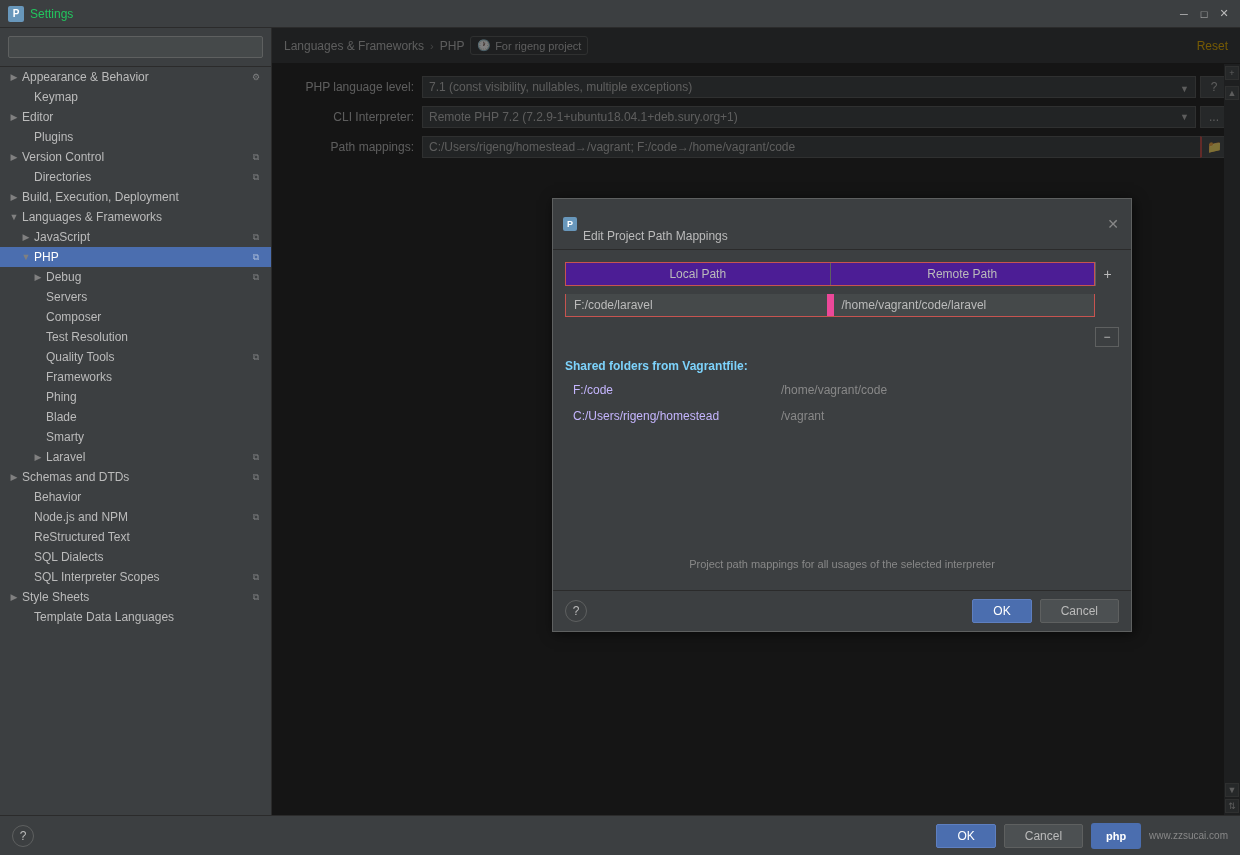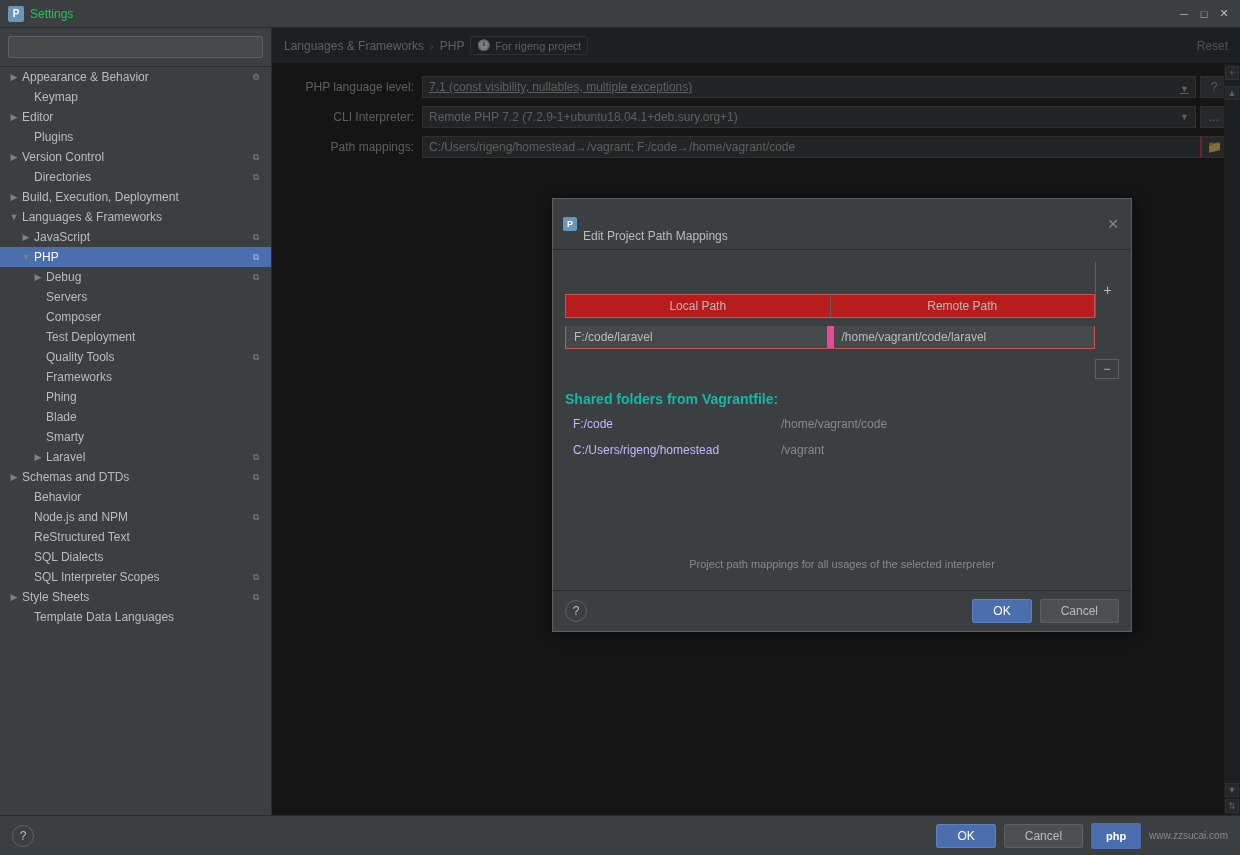--- a/index.html
+++ b/index.html
@@ -109,21 +109,21 @@
       gap: 4px;
       background: #3c3f41;
       border: 1px solid #5e6060;
       border-radius: 3px;
       padding: 2px 6px;
       font-size: 11px;
       color: #bbbbbb;
     }
     .reset-btn {
       margin-left: auto;
-      color: #a3a3a3;
+      color: #eab308;
       cursor: pointer;
       font-size: 12px;
     }
 
     
     .settings-form {
       padding: 12px;
       display: flex;
       flex-direction: column;
       gap: 8px;
@@ -316,22 +316,21 @@
       padding: 12px;
       min-height: 340px;
       display: flex;
       flex-direction: column;
       gap: 8px;
     }
 
     .path-table-header {
       display: flex;
       border: 1px solid #c75450;
-      background: #b91c1c;
-      margin-top: 32px;
+      background: #4c1d95;
     }
     .path-table-col {
       flex: 1;
       padding: 4px 8px;
       text-align: center;
       font-size: 12px;
       color: #bbbbbb;
       border-right: 1px solid #5e6060;
     }
     .path-table-col:last-of-type { border-right: none; }
@@ -373,22 +372,22 @@
       background: #3c3f41;
       border: 1px solid #5e6060;
       display: flex;
       align-items: center;
       justify-content: center;
       cursor: pointer;
       color: #bbbbbb;
     }
 
     .shared-title {
-      font-size: 14px;
-      color: #14b8a6;
+      font-size: 12px;
+      color: #7dd3fc;
       font-weight: bold;
       margin-top: 4px;
     }
 
     .shared-table-row {
       display: flex;
       padding: 2px 8px;
       font-size: 12px;
       color: #888;
       gap: 8px;
@@ -521,21 +520,21 @@
     <div class="tree-item indent-2">
       <span class="tree-arrow"></span>
       <span class="tree-label">Servers</span>
     </div>
     <div class="tree-item indent-2">
       <span class="tree-arrow"></span>
       <span class="tree-label">Composer</span>
     </div>
     <div class="tree-item indent-2">
       <span class="tree-arrow"></span>
-      <span class="tree-label">Test Deployment</span>
+      <span class="tree-label">Test Resolution</span>
     </div>
     <div class="tree-item indent-2">
       <span class="tree-arrow"></span>
       <span class="tree-label">Quality Tools</span>
       <span class="tree-icon-right">⧉</span>
     </div>
     <div class="tree-item indent-2">
       <span class="tree-arrow"></span>
       <span class="tree-label">Frameworks</span>
     </div>
@@ -604,21 +603,21 @@
         <span>🕐</span>
         <span>For rigeng project</span>
       </div>
       <span class="reset-btn">Reset</span>
     </div>
 
     <div class="settings-form">
       <div class="form-row">
         <span class="form-label">PHP language level:</span>
         <div class="form-control-with-btn">
-          <div class="form-select-wide" style="display:flex;align-items:flex-end;justify-content:space-between;cursor:pointer;text-decoration:underline;">
+          <div class="form-select-wide" style="display:flex;align-items:flex-end;justify-content:space-between;cursor:pointer;">
             <span>7.1 (const visibility, nullables, multiple exceptions)</span>
             <span style="font-size:9px;">▼</span>
           </div>
           <div class="form-btn-icon">?</div>
         </div>
       </div>
       <div class="form-row">
         <span class="form-label">CLI Interpreter:</span>
         <div class="form-control-with-btn">
           <div class="form-select-wide" style="display:flex;align-items:center;justify-content:space-between;cursor:pointer;">

